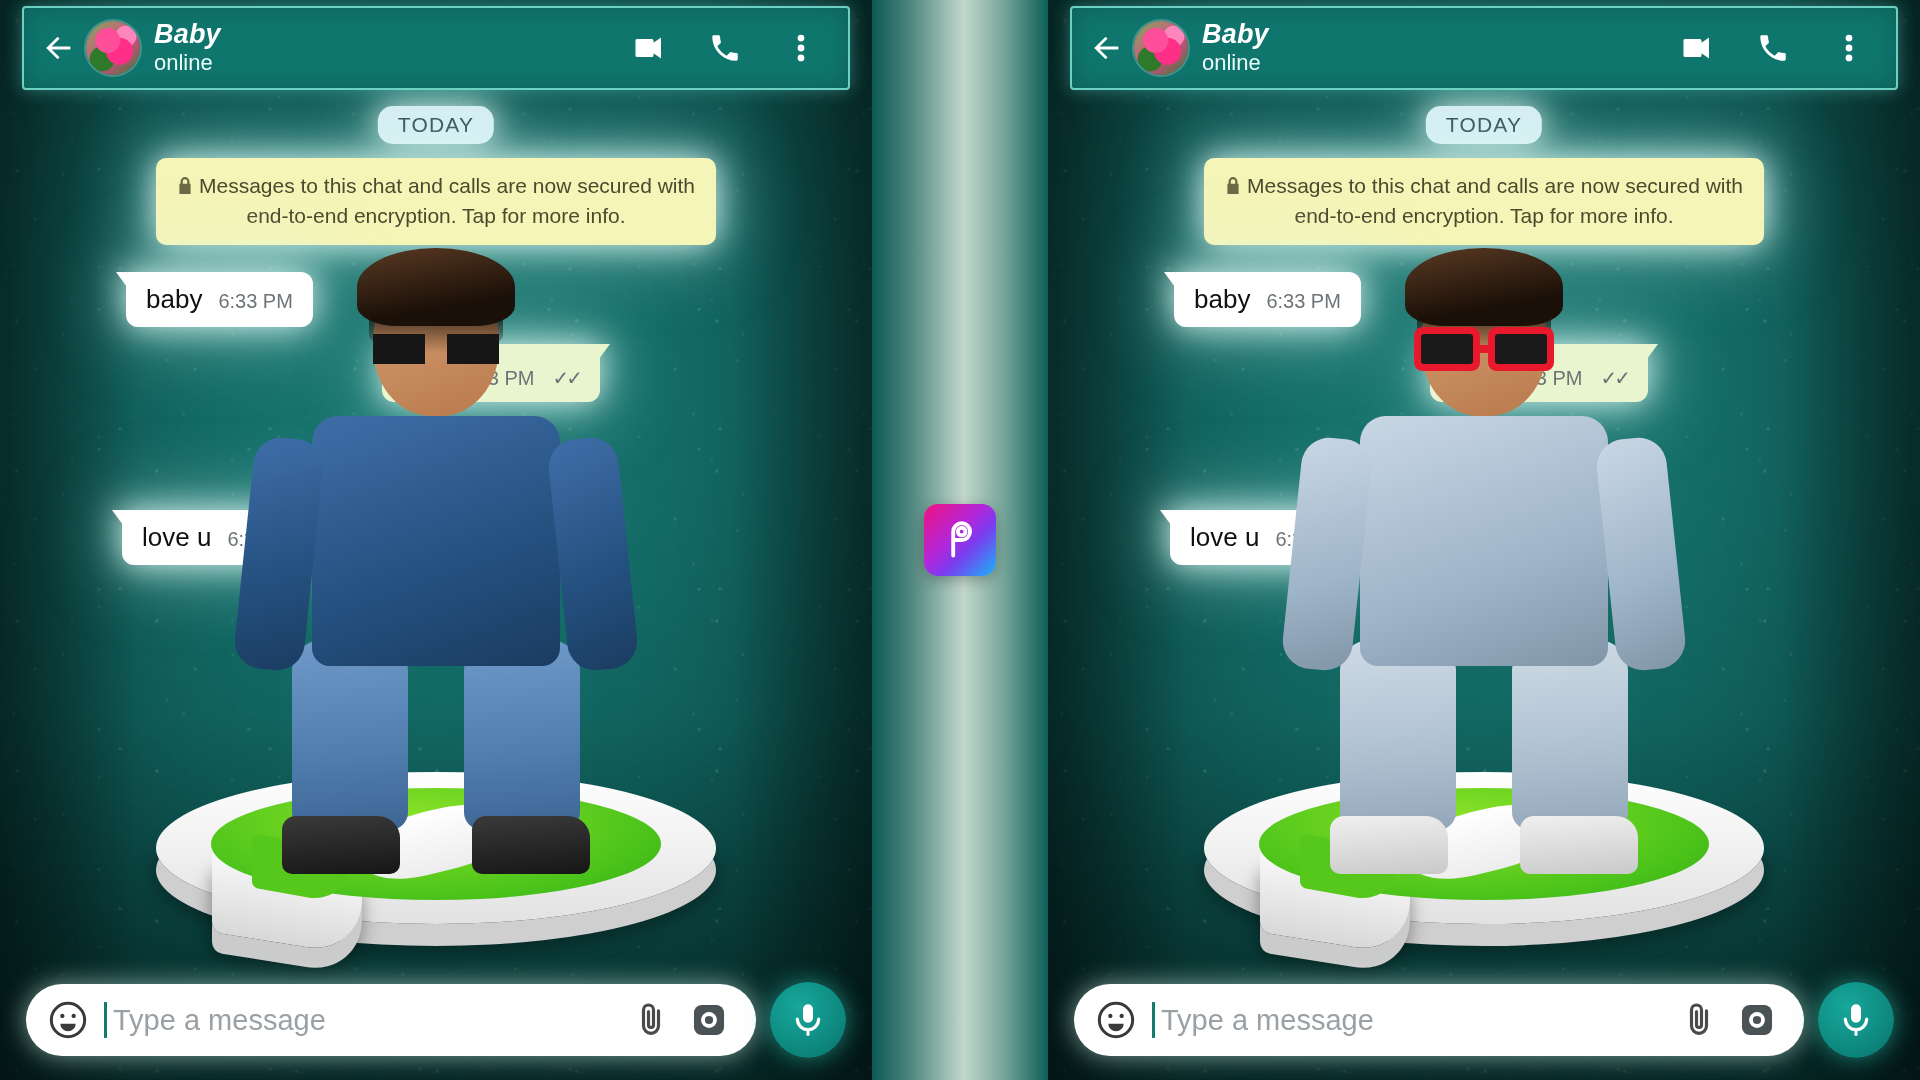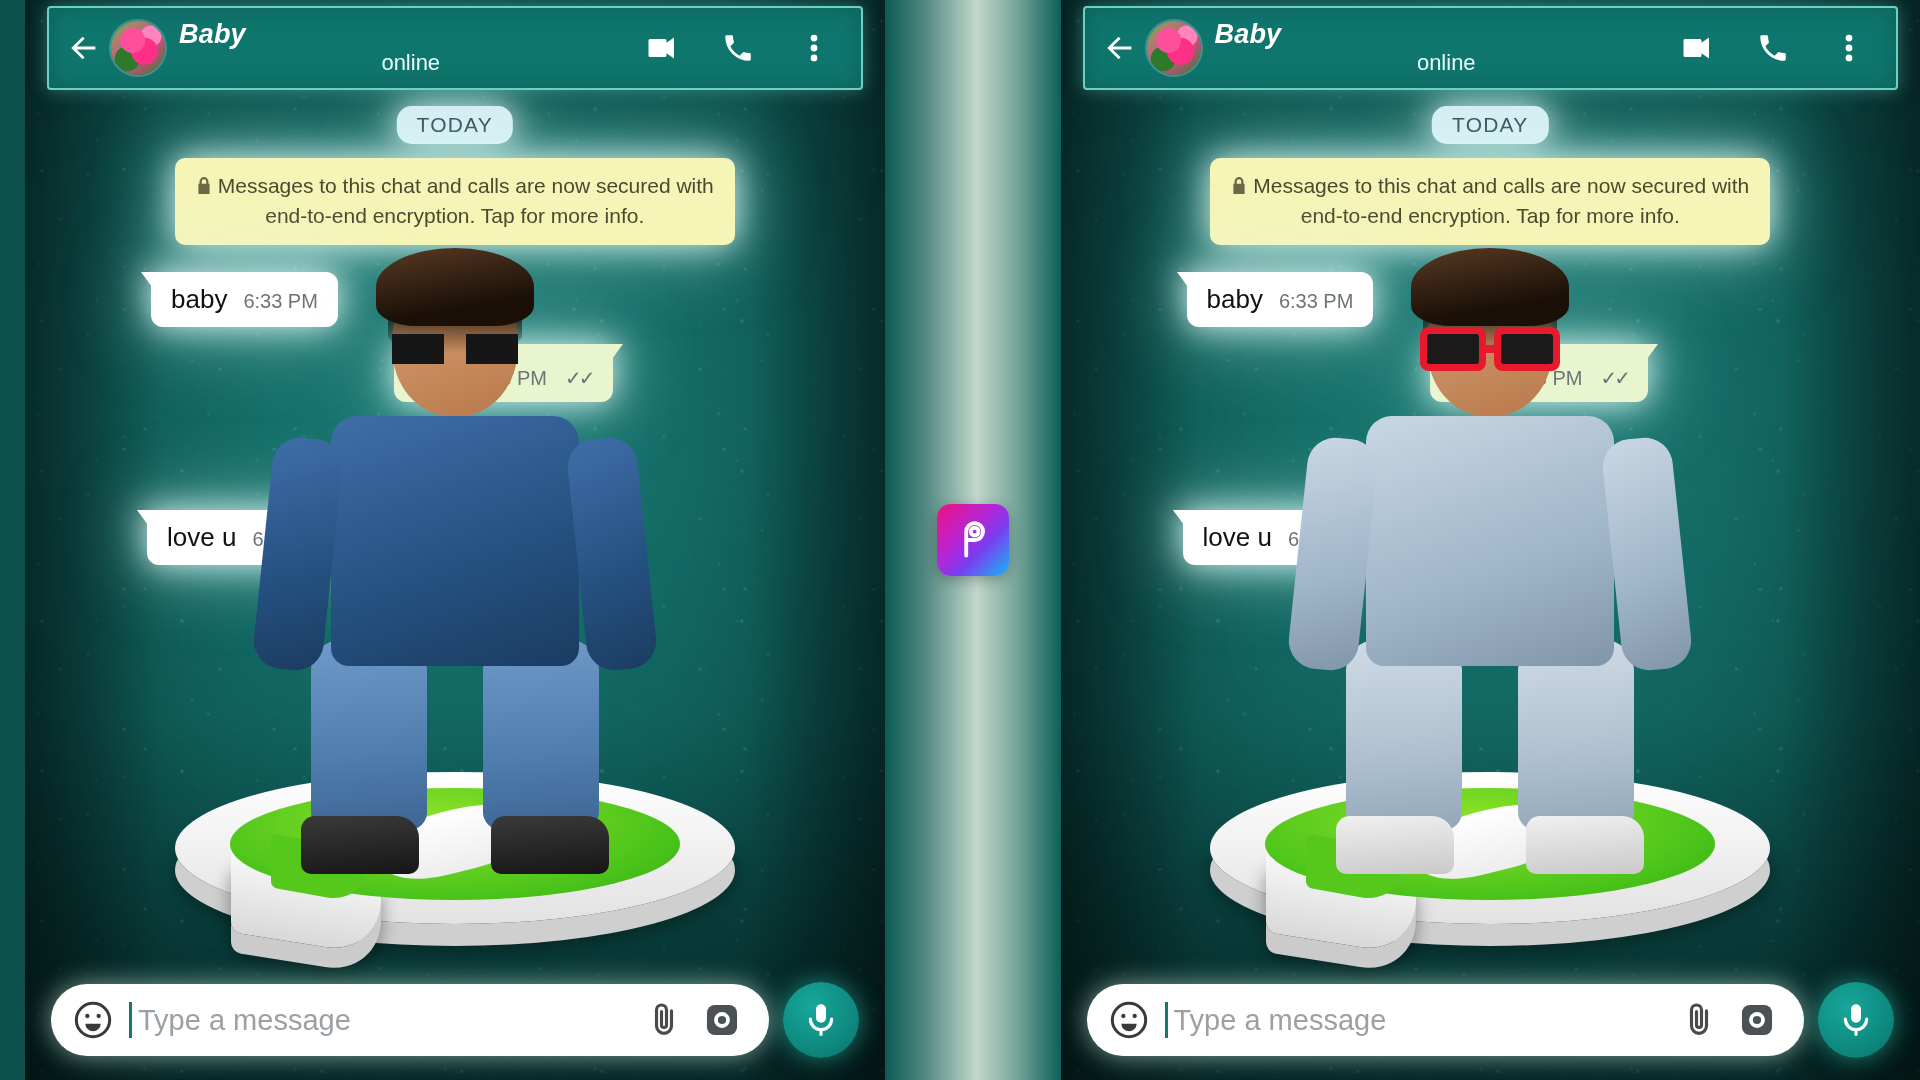--- a/index.html
+++ b/index.html
@@ -2,21 +2,21 @@
 <html><head>
 <meta charset="utf-8">
 <style>
   * { box-sizing: border-box; margin: 0; padding: 0; }
   html, body {
     width: 1920px; height: 1080px;
     overflow: hidden;
     font-family: "Liberation Sans", sans-serif;
     background: #0d4f4a;
   }
-  .stage { position: relative; width: 1920px; height: 1080px; display: flex; padding-left: 25px; }
+  .stage { position: relative; width: 1920px; height: 1080px; display: flex; }
 
   
   .panel {
     position: relative;
     width: 872px; height: 1080px;
     overflow: hidden;
     background:
       radial-gradient(ellipse 80% 60% at 50% 36%, #1d7b75 0%, #136a65 45%, #0b4f4b 100%);
   }
   .panel.left  { width: 872px; }
@@ -75,21 +75,21 @@
     background:
       radial-gradient(circle at 40% 36%, #ff4f9a 0 12px, transparent 13px),
       radial-gradient(circle at 62% 56%, #ff2e86 0 13px, transparent 14px),
       radial-gradient(circle at 30% 70%, #2f7a2a 0 12px, transparent 13px),
       radial-gradient(circle at 74% 28%, #ff86bd 0 10px, transparent 11px),
       linear-gradient(140deg,#7fae5a,#d94b85 55%,#3c7a34);
     box-shadow:0 0 0 2px rgba(255,255,255,.22);
   }
   .hdr-names{display:flex;flex-direction:column;justify-content:center;flex:1 1 auto;min-width:0;}
   .hdr-title{color:#fff;font-size:27px;font-weight:bold;font-style:italic;line-height:1.05;letter-spacing:.2px;}
-  .hdr-status{color:#eafdfa;font-size:22px;line-height:1.2;margin-top:2px;text-align:center;}
+  .hdr-status{color:#eafdfa;font-size:22px;line-height:1.2;margin-top:2px;}
   .hdr-actions{display:flex;align-items:center;gap:38px;margin-right:10px;}
   .hdr-ico{width:38px;height:38px;display:flex;align-items:center;justify-content:center;}
 
   
   .chat-body{position:absolute;left:0;right:0;top:96px;bottom:120px;z-index:8;pointer-events:none;}
   .glow{filter: drop-shadow(0 0 16px rgba(230,255,250,.85)) drop-shadow(0 0 34px rgba(210,250,244,.5));}
 
   .day-badge{
     position:absolute; left:50%; transform:translateX(-50%);
     background:#d6eef3; color:#2a4b52;

